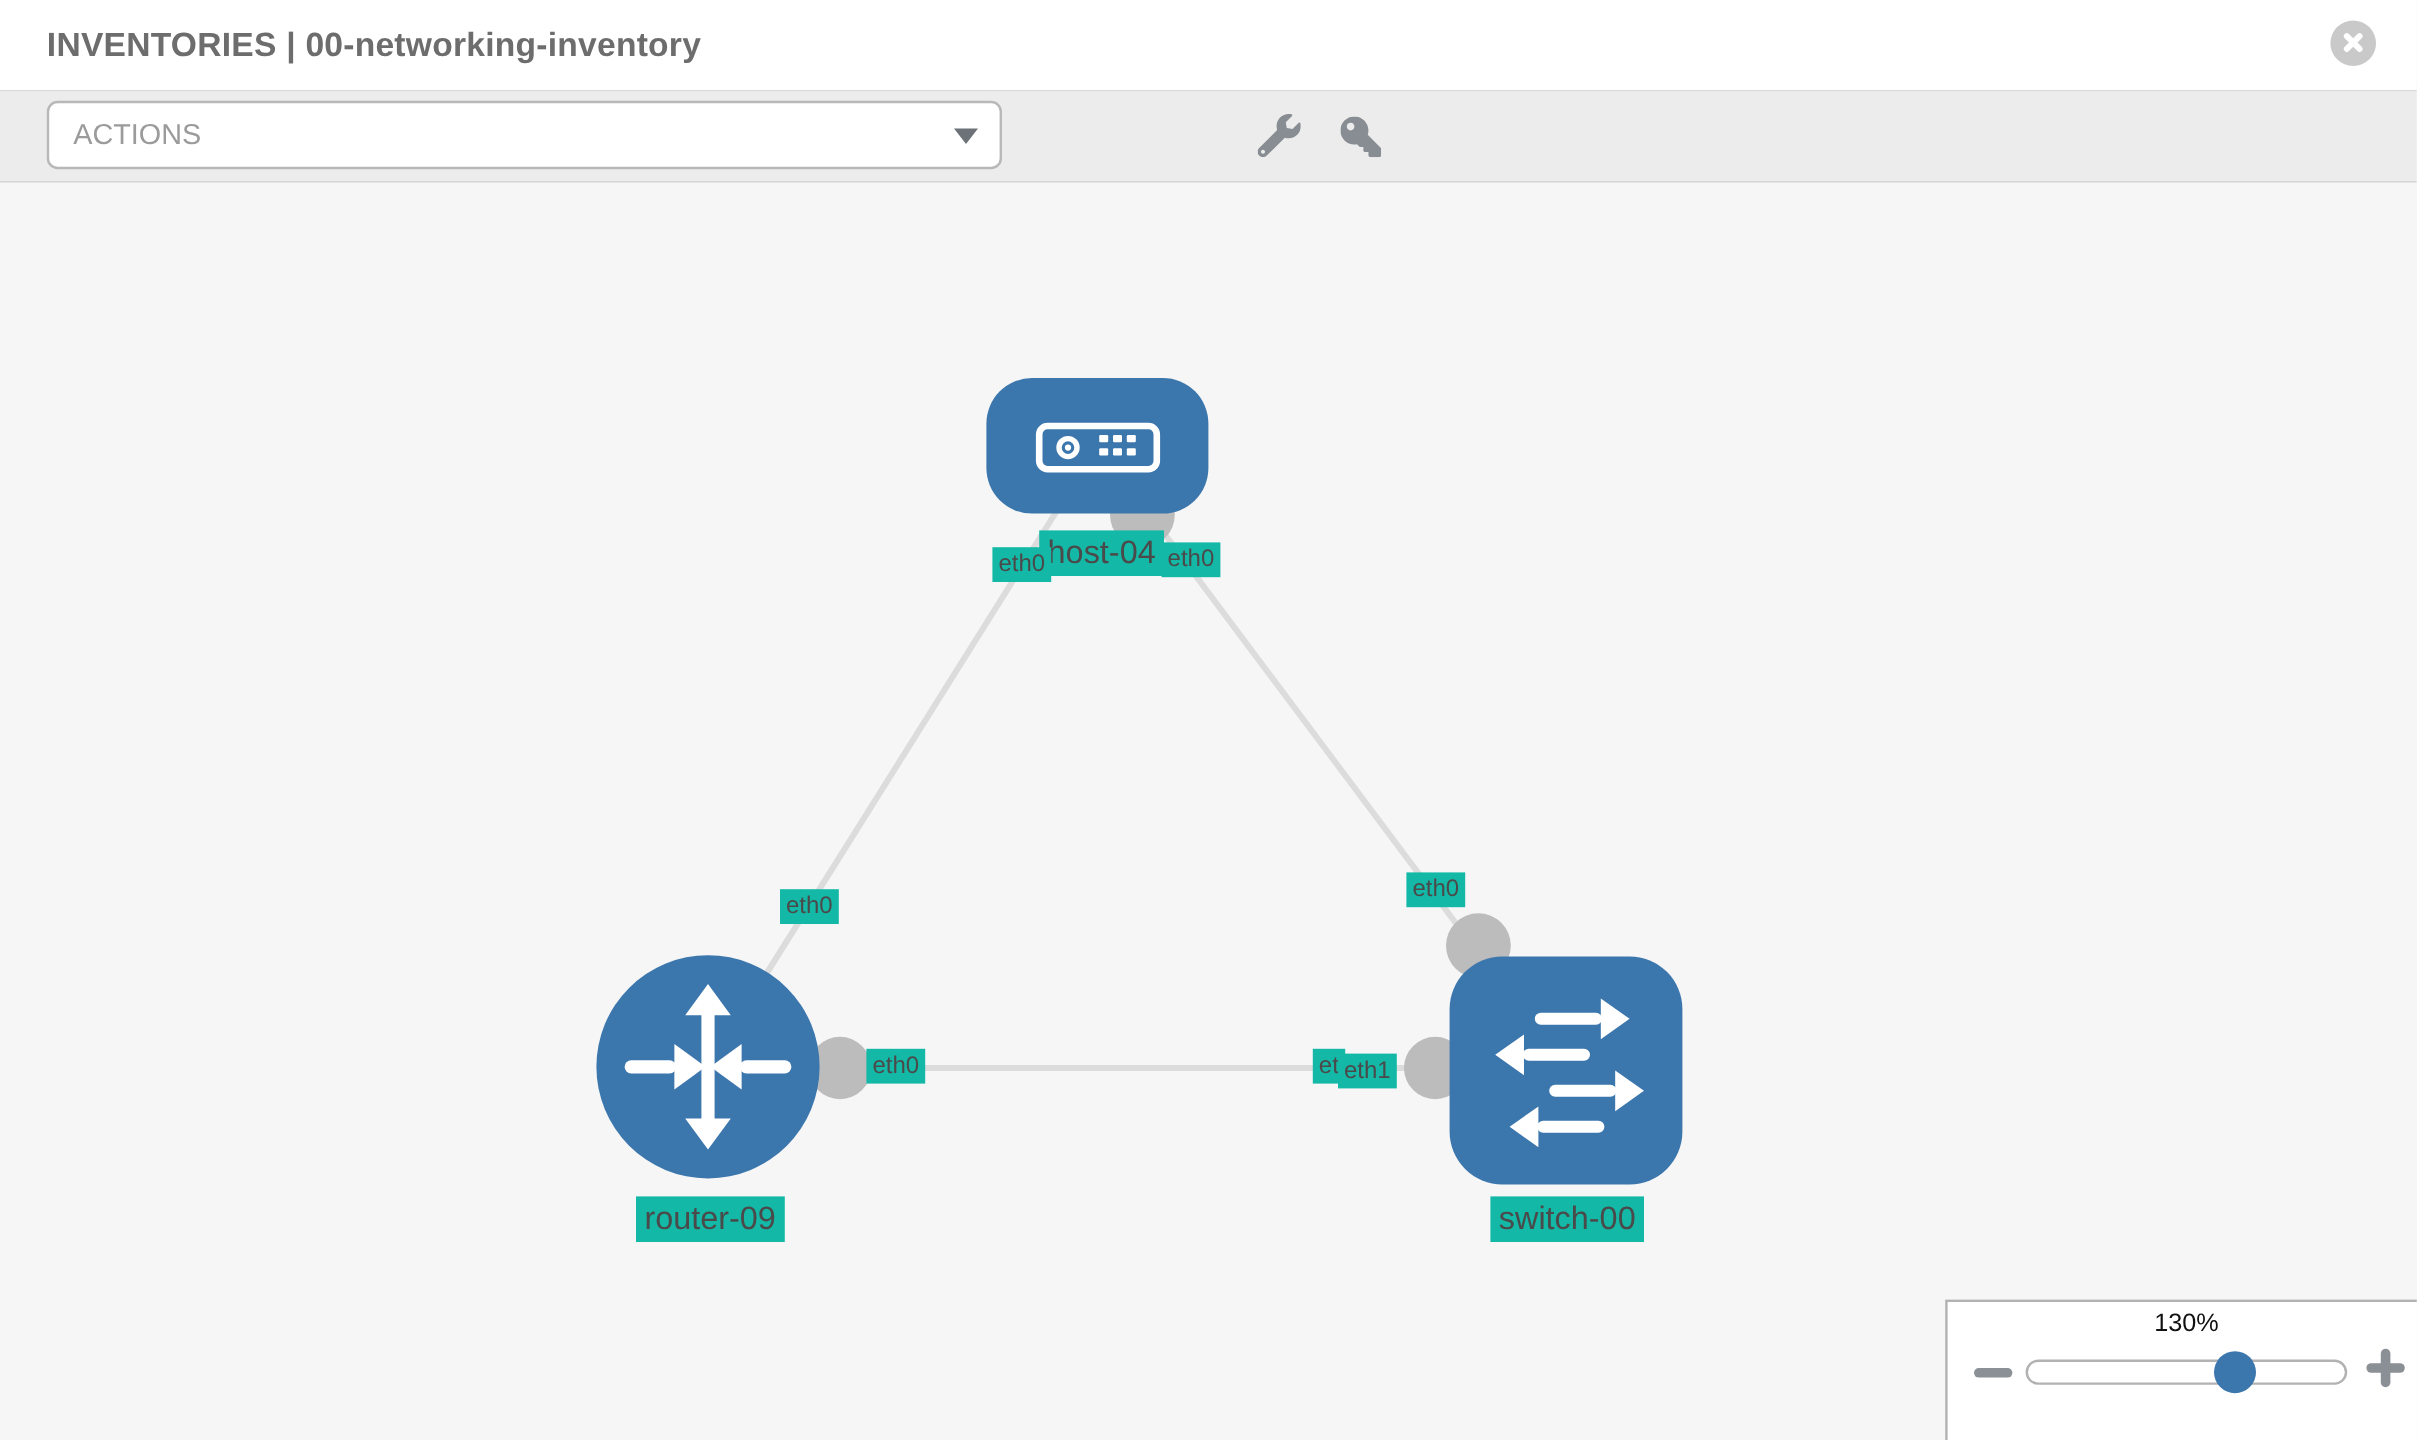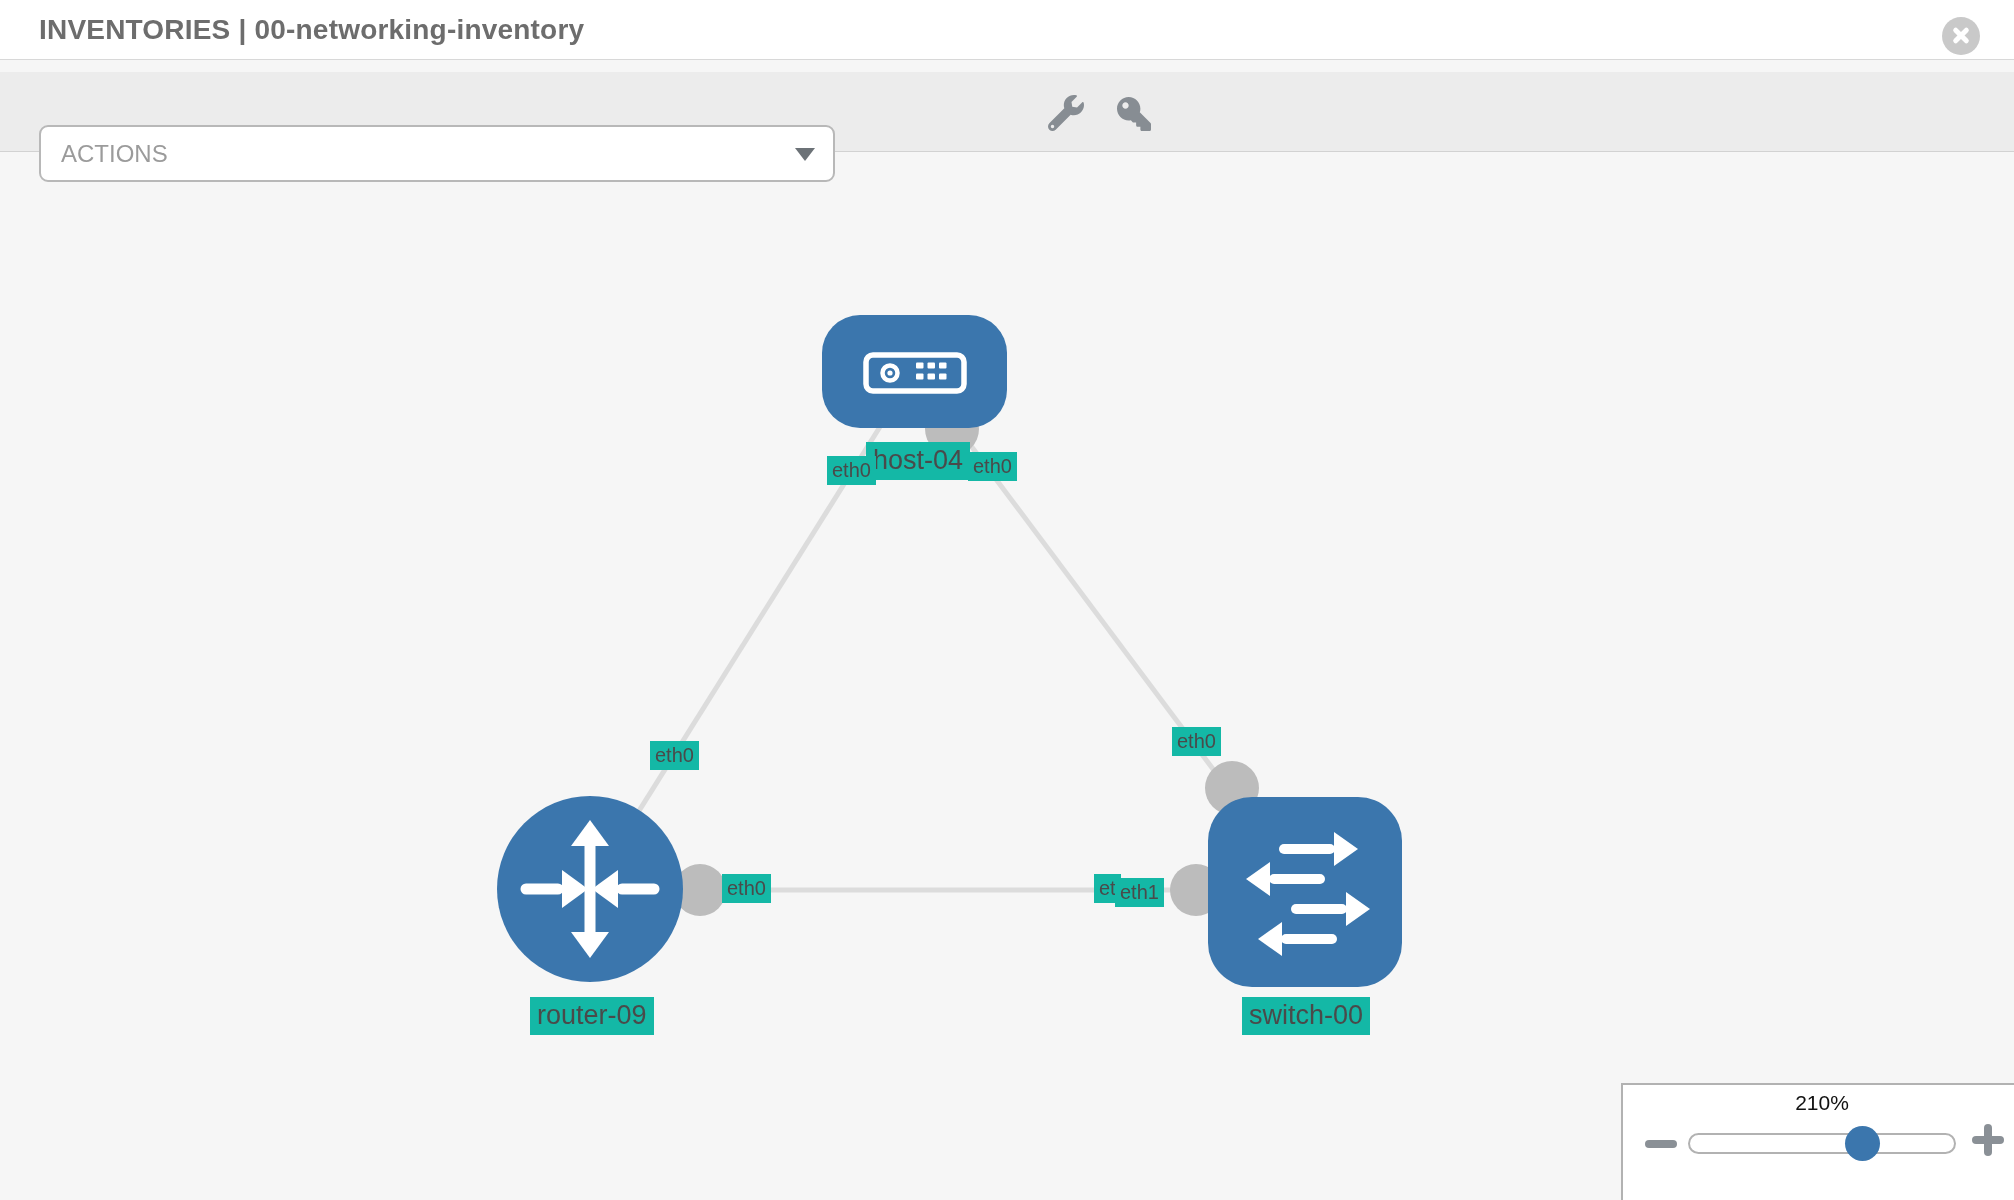--- a/index.html
+++ b/index.html
@@ -1,42 +1,42 @@
 <!DOCTYPE html>
 <html><head>
 <meta charset="utf-8">
 <style>
   * { margin:0; padding:0; box-sizing:border-box; }
   html,body { width:2014px; height:1200px; overflow:hidden;
               font-family:"Liberation Sans", sans-serif; background:#f6f6f6; }
   .page { position:relative; width:2014px; height:1200px; background:#f6f6f6; }
 
   
-  .titlebar { position:absolute; top:0; left:0; width:100%; height:60px;
+  .titlebar { position:absolute; top:0; left:0; width:100%; height:76px;
               background:#ffffff; border-bottom:1px solid #d8d8d8; z-index:5; }
   .page-title { position:absolute; left:39px; top:50%; transform:translateY(-50%);
                 font-size:28px; font-weight:bold; color:#6d6d6d; letter-spacing:.2px; }
   .close-btn { position:absolute; left:1942px; top:17px; width:38px; height:38px;
                border-radius:50%; background:#c9c9c9; cursor:pointer; }
   .close-btn i { position:absolute; left:9px; top:16px; width:20px; height:5px;
                  border-radius:3px; background:#ffffff; }
   .close-btn .b1 { transform:rotate(45deg); }
   .close-btn .b2 { transform:rotate(-45deg); }
 
   
   .toolbar { position:absolute; top:72px; left:0; width:100%; height:80px;
              background:#ececec; border-bottom:1px solid #d2d2d2; z-index:4; }
   .select { position:absolute; top:12px; height:57px; background:#ffffff;
             border:2px solid #b8b8b8; border-radius:9px; cursor:pointer; }
   .select .ph { position:absolute; left:20px; top:50%; transform:translateY(-50%);
                 font-size:24px; color:#9b9b9b; }
   .select .chev { position:absolute; right:18px; top:50%; margin-top:-6px;
                   width:0; height:0; border-left:10px solid transparent;
                   border-right:10px solid transparent; border-top:13px solid #6c7277; }
-  .select.actions { left:39px;  width:796px;margin-top:41px; }
+  .select.actions { left:39px;  width:796px; }
   .select.search  { left:1182px; width:794px; }
   .tool-icon { position:absolute; cursor:pointer; }
   .tool-icon.wrench { left:1048px; top:23px; }
   .tool-icon.key    { left:1117px; top:25px; }
 
   
   .canvas { position:absolute; top:152px; left:0; width:2014px; height:1048px;
             background:#f6f6f6; }
   svg.graph { position:absolute; top:0; left:0; }
 
@@ -167,21 +167,21 @@
 
     <div class="chip" style="left:827px; top:304px;">eth0</div>
     <div class="chip" style="left:968px; top:300px;">eth0</div>
     <div class="chip" style="left:650px; top:589px;">eth0</div>
     <div class="chip" style="left:1172px; top:575px;">eth0</div>
     <div class="chip" style="left:722px; top:722px;">eth0</div>
     <div class="chip clipped" style="left:1094px; top:722px;">eth0</div>
     <div class="chip front" style="left:1115px; top:726px;">eth1</div>
 
     <div class="zoom-panel">
-      <div class="zoom-level">210%</div>
+      <div class="zoom-level">130%</div>
       <div class="zbtn zoom-minus">
         <i></i>
       </div>
       <div class="zoom-track">
         <div class="zoom-thumb"></div>
       </div>
       <div class="zbtn zoom-plus">
         <i class="h"></i>
         <i class="v"></i>
       </div>

